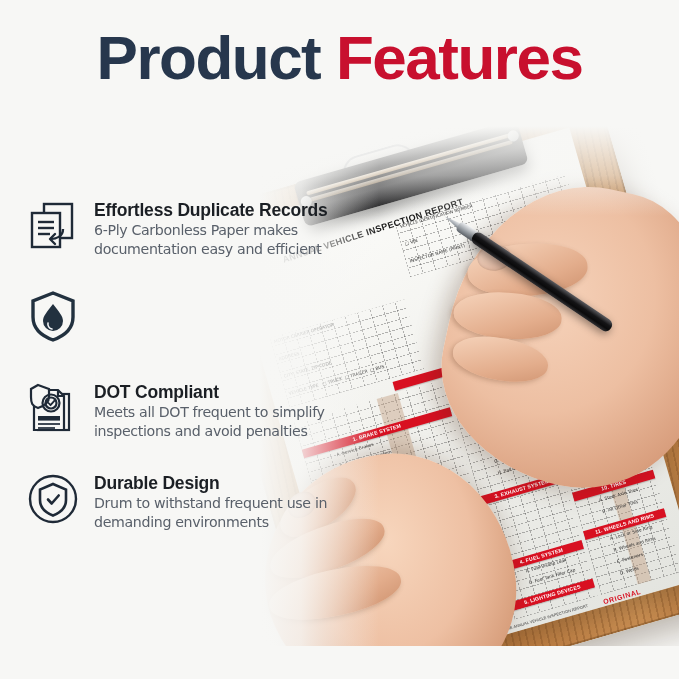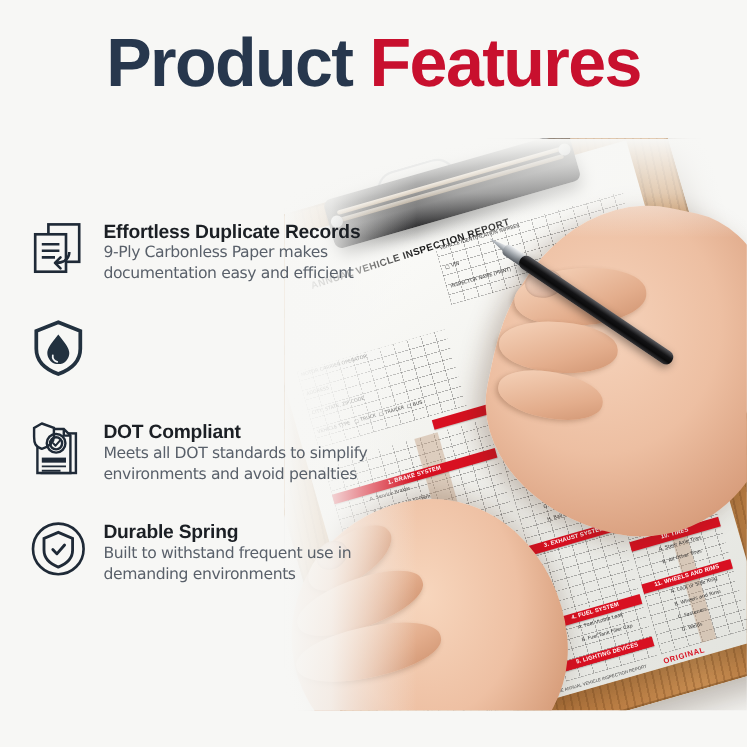--- a/index.html
+++ b/index.html
@@ -355,21 +355,21 @@
           <rect x="7" y="15" width="28" height="34" fill="#f7f7f5"></rect>
           <line x1="13" y1="24" x2="29" y2="24"></line>
           <line x1="13" y1="30" x2="29" y2="30"></line>
           <line x1="13" y1="36" x2="25" y2="36"></line>
           <path d="M38 31c0 7-6 10-13 10" stroke-width="2.4"></path>
           <path d="M30 36l-5 5 5 5" stroke-width="2.4" stroke-linecap="round" stroke-linejoin="round"></path>
         </svg>
       </div>
       <div class="f-text">
         <p class="f-title">Effortless Duplicate Records</p>
-        <p class="f-desc">9-Ply Carbonless Paper makes documentation easy and efficient</p>
+        <p class="f-desc">6-Ply Carbonless Paper makes documentation easy and efficient</p>
       </div>
     </div>
 
     <div class="feature">
       <div class="f-icon">
         <svg width="52" height="54" viewBox="0 0 52 54" fill="none">
           <path d="M26 4 L46 12 v16 c0 12-9 19-20 23C15 47 6 40 6 28 V12 Z" stroke="#22313f" stroke-width="3.4" fill="none"></path>
           <path d="M26 15 c6 8 10 12 10 17 a10 10 0 0 1-20 0 c0-5 4-9 10-17 Z" fill="#22313f"></path>
           <path d="M21 34 a5 5 0 0 0 4 6" stroke="#f2f4f6" stroke-width="1.6" fill="none" stroke-linecap="round"></path>
         </svg>
@@ -388,32 +388,32 @@
           <circle cx="26" cy="23" r="8.5"></circle>
           <circle cx="26" cy="23" r="5.5"></circle>
           <path d="M23.5 23 l2 2.2 l4-4.6" stroke-width="1.8" stroke-linecap="round" stroke-linejoin="round"></path>
           <rect x="13" y="36" width="22" height="4.6" fill="#1f2a37" stroke="none"></rect>
           <line x1="13" y1="44" x2="35" y2="44" stroke-width="1.7"></line>
           <line x1="13" y1="48" x2="30" y2="48" stroke-width="1.7"></line>
         </svg>
       </div>
       <div class="f-text">
         <p class="f-title">DOT Compliant</p>
-        <p class="f-desc">Meets all DOT standards to simplify environments and avoid penalties</p>
+        <p class="f-desc">Meets all DOT frequent to simplify inspections and avoid penalties</p>
       </div>
     </div>
 
     <div class="feature">
       <div class="f-icon">
         <svg width="56" height="56" viewBox="0 0 56 56" fill="none" stroke="#1f2a37">
           <circle cx="28" cy="28" r="23" stroke-width="2.4"></circle>
           <path d="M28 13 L41 18.5 v10.5 c0 8.5-6.5 13-13 15.5 -6.5-2.5-13-7-13-15.5 V18.5 Z" stroke-width="2.6"></path>
           <path d="M23 28.5 l3.7 4 l7-8" stroke-width="2.6" stroke-linecap="round" stroke-linejoin="round"></path>
         </svg>
       </div>
       <div class="f-text">
-        <p class="f-title">Durable Spring</p>
-        <p class="f-desc">Built to withstand frequent use in demanding environments</p>
+        <p class="f-title">Durable Design</p>
+        <p class="f-desc">Drum to withstand frequent use in demanding environments</p>
       </div>
     </div>
 
   </div>
 </div>
 
 </body></html>

